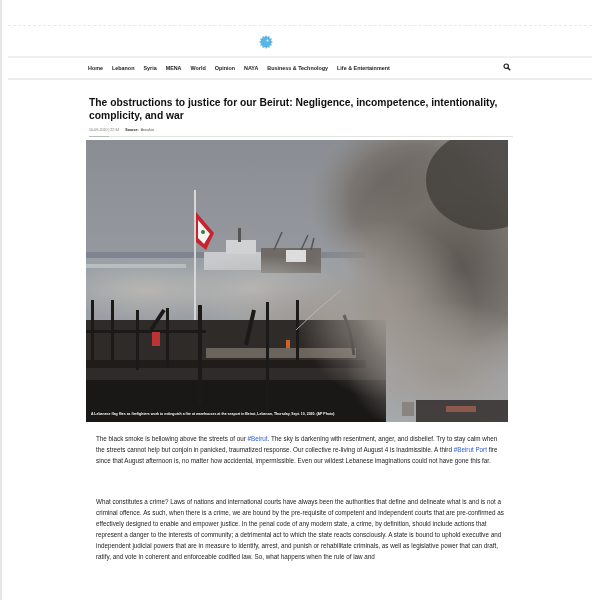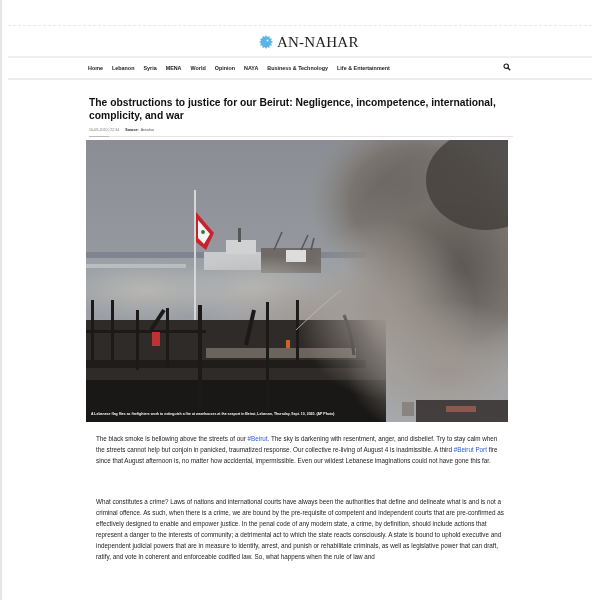--- a/index.html
+++ b/index.html
@@ -95,21 +95,20 @@
   <div class="left-edge"></div>
   <div class="top-rule"></div>
 
   <div class="logo">
     <span class="logo-mark">
       <svg viewBox="0 0 16 16">
         <path d="M8 1 L9.2 3 L11.5 2 L11.6 4.4 L14 4.5 L13 6.7 L15 8 L13 9.3 L14 11.5 L11.6 11.6 L11.5 14 L9.2 13 L8 15 L6.8 13 L4.5 14 L4.4 11.6 L2 11.5 L3 9.3 L1 8 L3 6.7 L2 4.5 L4.4 4.4 L4.5 2 L6.8 3 Z" fill="#5ab4e5"></path>
         <circle cx="9.5" cy="6.5" r="1" fill="#ffffff"></circle>
       </svg>
     </span>
-    <span class="logo-text">AN-NAHAR</span>
   </div>
 
   <div class="nav-top-border"></div>
   <nav class="nav">
     <a>Home</a>
     <a>Lebanon</a>
     <a>Syria</a>
     <a>MENA</a>
     <a>World</a>
     <a>Opinion</a>
@@ -118,21 +117,21 @@
     <a>Life &amp; Entertainment</a>
   </nav>
   <span class="search-icon">
     <svg viewBox="0 0 8 8">
       <circle cx="3.2" cy="3.2" r="2.2" stroke="#222" stroke-width="1.2" fill="none"></circle>
       <line x1="4.8" y1="4.8" x2="7.2" y2="7.2" stroke="#222" stroke-width="1.4"></line>
     </svg>
   </span>
   <div class="nav-bottom-border"></div>
 
-  <h1 class="headline">The obstructions to justice for our Beirut: Negligence, incompetence, international, complicity, and war</h1>
+  <h1 class="headline">The obstructions to justice for our Beirut: Negligence, incompetence, intentionality, complicity, and war</h1>
 
   <div class="meta">
     <span>10-09-2020 | 22:34</span>
     <span class="source-label">Source:</span>
     <span class="source-value">Annahar</span>
   </div>
   <div class="meta-rule"></div>
   <div class="meta-rule-dark"></div>
 
   <figure class="hero">

